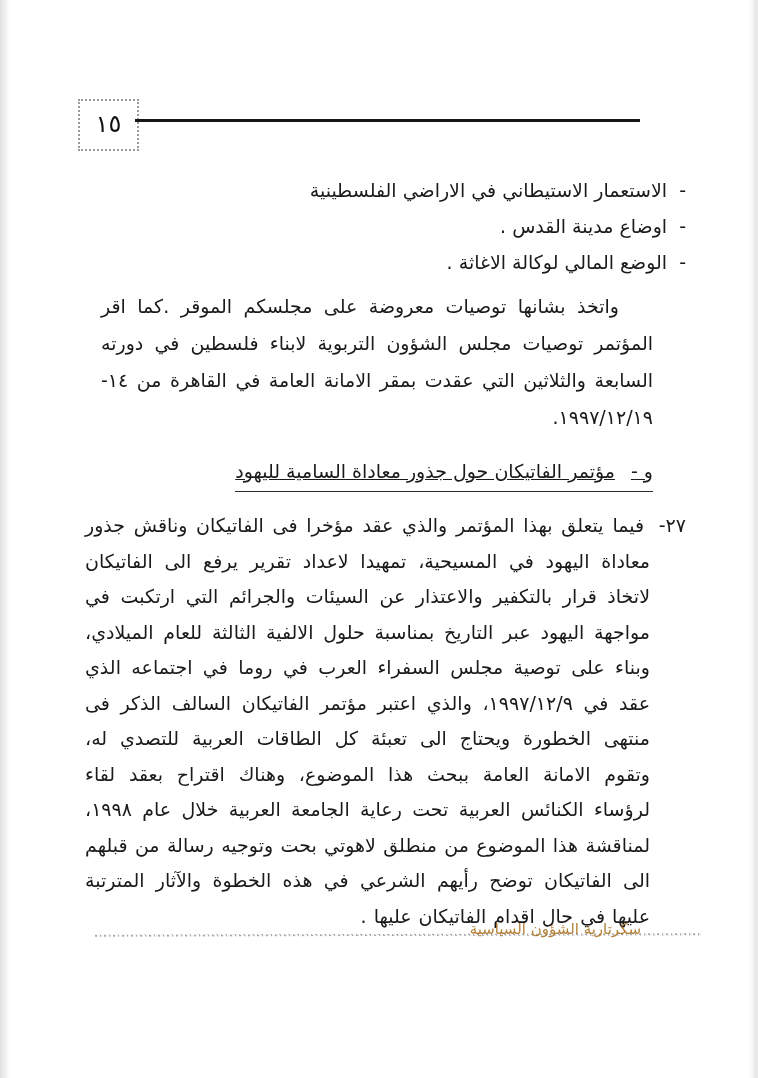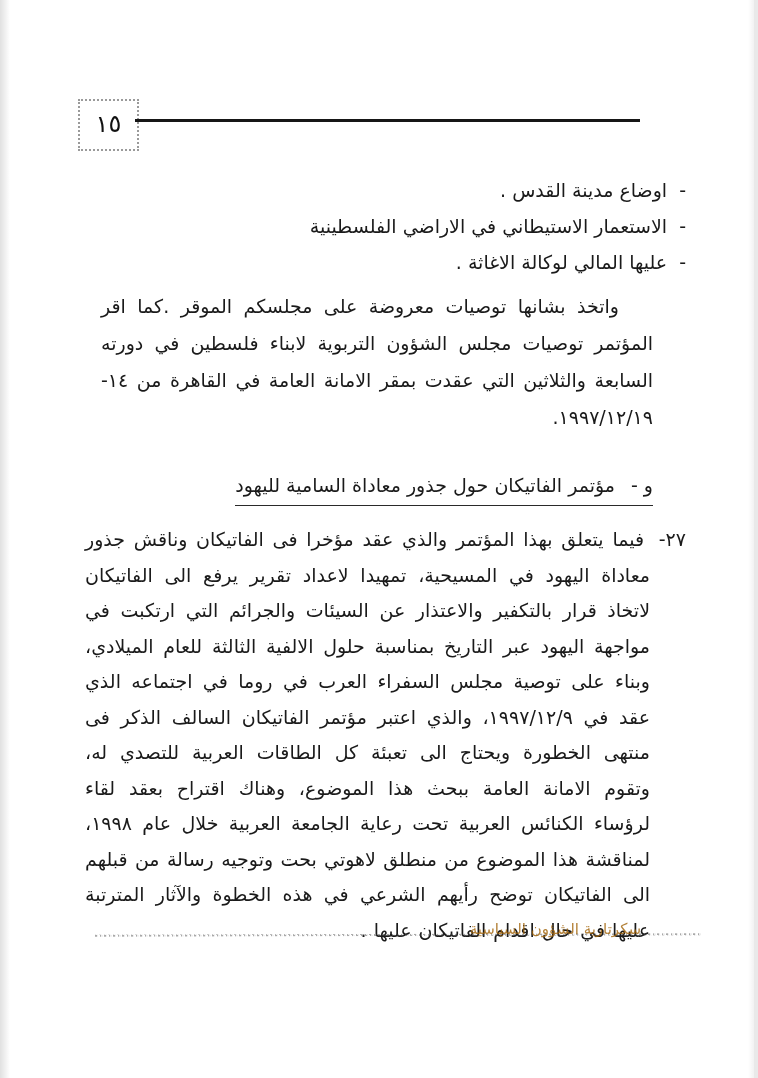--- a/index.html
+++ b/index.html
@@ -46,25 +46,26 @@
   .bullet .dash{margin-left:12px;}
   .intro{
     margin:8px 0 0 16px;
     line-height:37px;
     text-align:justify;
     padding-right:33px;
     text-indent:34px;
     word-spacing:1px;
   }
   .heading{
-    margin-top:36px;margin-right:33px;
+    margin-top:22px;margin-right:33px;
     display:inline-block;
     border-bottom:1.5px solid #2a2a2a;
     padding-bottom:7px;
     line-height:26px;
+    text-decoration:underline;
   }
   .heading .gap{display:inline-block;width:16px;}
   .para27{
     margin-top:16px;
     line-height:35.5px;
     text-align:justify;
     padding-right:36px;
     text-indent:-36px;
     word-spacing:1px;
   }
@@ -96,23 +97,23 @@
   <div class="edge-right"></div>
 
   <div class="pagenum-box">
     <span>١٥</span>
   </div>
   <div class="head-rule"></div>
 
   <div class="content">
 
     <div class="bullets">
+      <div class="bullet"><span class="dash">-</span><span>الاستعمار الاستيطاني في الاراضي الفلسطينية</span></div>
       <div class="bullet"><span class="dash">-</span><span>اوضاع مدينة القدس .</span></div>
-      <div class="bullet"><span class="dash">-</span><span>الاستعمار الاستيطاني في الاراضي الفلسطينية</span></div>
-      <div class="bullet"><span class="dash">-</span><span>عليها المالي لوكالة الاغاثة .</span></div>
+      <div class="bullet"><span class="dash">-</span><span>الوضع المالي لوكالة الاغاثة .</span></div>
     </div>
 
     <p class="intro">واتخذ بشانها توصيات معروضة على مجلسكم الموقر .كما اقر المؤتمر توصيات مجلس الشؤون التربوية لابناء فلسطين في دورته السابعة والثلاثين التي عقدت بمقر الامانة العامة في القاهرة من ١٤- ١٩٩٧/١٢/١٩.</p>
 
     <div>
       <div class="heading">
         <span>و -</span><span class="gap"></span><span>مؤتمر الفاتيكان حول جذور معاداة السامية لليهود</span>
       </div>
     </div>
 

